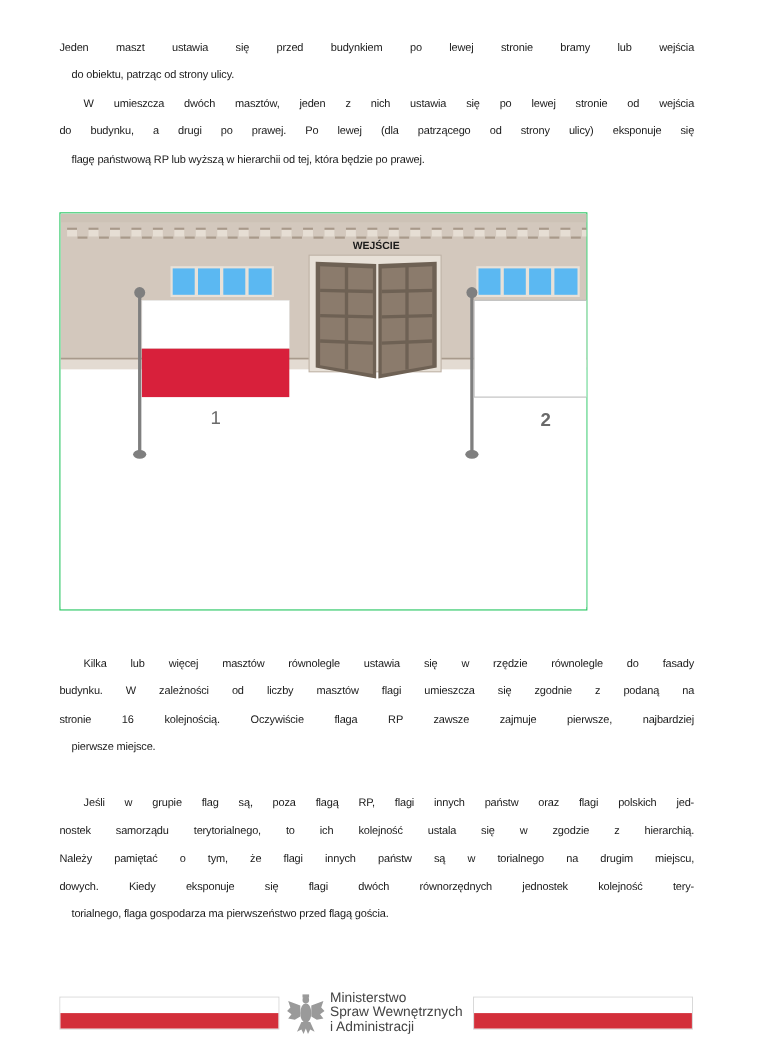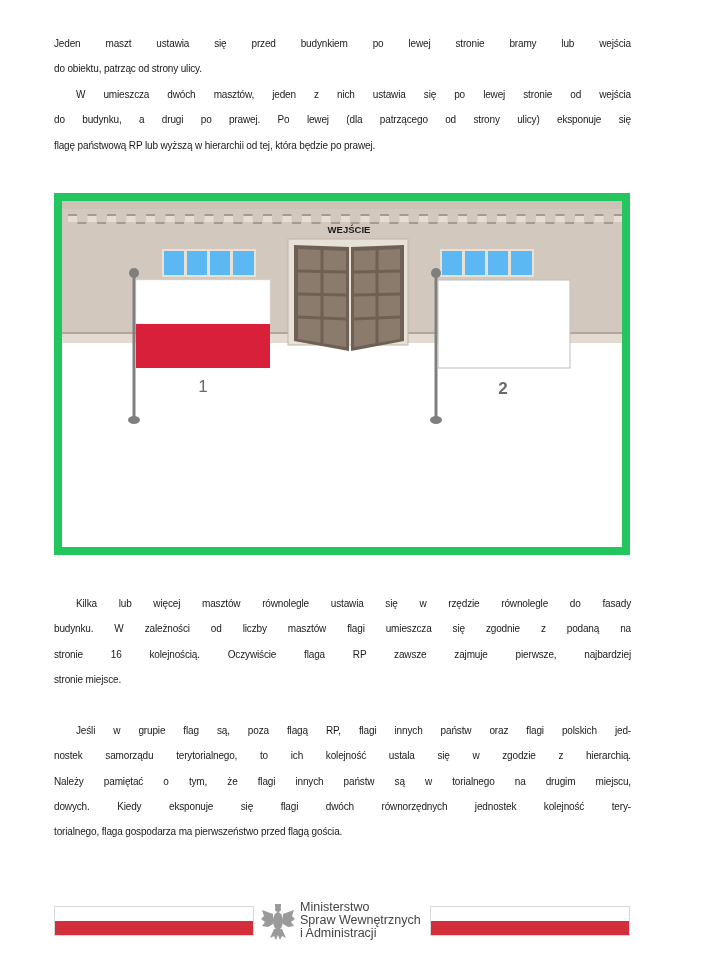--- a/index.html
+++ b/index.html
@@ -1,25 +1,25 @@
 <!DOCTYPE html>
 <html><head>
 <meta charset="utf-8">
 <style>
   html, body { margin: 0; padding: 0; background: #ffffff; }
   body { width: 708px; height: 960px; position: relative; overflow: hidden;
          font-family: "Liberation Sans", sans-serif; color: #1a1a1a; }
   .para { position: absolute; left: 54px; width: 577px; font-size: 10px; line-height: 25.3px;
           text-align: justify; letter-spacing: -0.15px; margin: 0; }
   .para .ln { display: block; text-align: justify; text-align-last: justify; white-space: nowrap; }
-  .para .ln.last { text-align-last: left; }
+  .para .ln.last { text-align-last: left; margin-left: 11px; }
   .indent { padding-left: 22px; }
 
-  #figure { position: absolute; left: 54px; top: 193px; width: 576px; height: 362px;
-            border: 8px solid #22c55e; box-sizing: border-box; background: #ffffff; overflow: hidden; }
+  #figure { position: absolute; left: 54px; top: 193px; width: 480px; height: 362px;
+            border: 1px solid #22c55e; box-sizing: border-box; background: #ffffff; overflow: hidden; }
   #footer { position: absolute; left: 0; top: 900px; width: 701px; height: 50px; }
   .fstrip { position: absolute; top: 6px; height: 30px; width: 200px; border: 1px solid #d9d9d9; box-sizing: border-box; }
   .fstrip .w { height: 50%; background: #fff; }
   .fstrip .r { height: 50%; background: #d32f3a; }
   .ministry { position: absolute; left: 300px; top: 1px; font-size: 12.5px; line-height: 13px; color: #444; }
   .ministry div { white-space: nowrap; }
 </style>
 </head>
 <body>
 
@@ -189,21 +189,21 @@
     </g>
     <rect x="376" y="79" width="132" height="88" fill="#ffffff" stroke="#bdbdbd" stroke-width="1"></rect>
     <text x="441" y="193" text-anchor="middle" font-family="Liberation Sans, sans-serif" font-size="17" font-weight="bold" fill="#6a6a6a">2</text>
   </svg>
 </div>
 
 <div class="para" style="top:591px;">
   <span class="ln indent">Kilka lub więcej masztów równolegle ustawia się w rzędzie równolegle do fasady</span>
   <span class="ln">budynku. W zależności od liczby masztów flagi umieszcza się zgodnie z podaną na</span>
   <span class="ln">stronie 16 kolejnością. Oczywiście flaga RP zawsze zajmuje pierwsze, najbardziej</span>
-  <span class="ln last">stronie miejsce.</span>
+  <span class="ln last">pierwsze miejsce.</span>
 </div>
 
 <div class="para" style="top:718px;">
   <span class="ln indent">Jeśli w grupie flag są, poza flagą RP, flagi innych państw oraz flagi polskich jed-</span>
   <span class="ln">nostek samorządu terytorialnego, to ich kolejność ustala się w zgodzie z hierarchią.</span>
   <span class="ln">Należy pamiętać o tym, że flagi innych państw są w torialnego na drugim miejscu,</span>
   <span class="ln">dowych. Kiedy eksponuje się flagi dwóch równorzędnych jednostek kolejność tery-</span>
   <span class="ln last">torialnego, flaga gospodarza ma pierwszeństwo przed flagą gościa.</span>
 </div>
 

